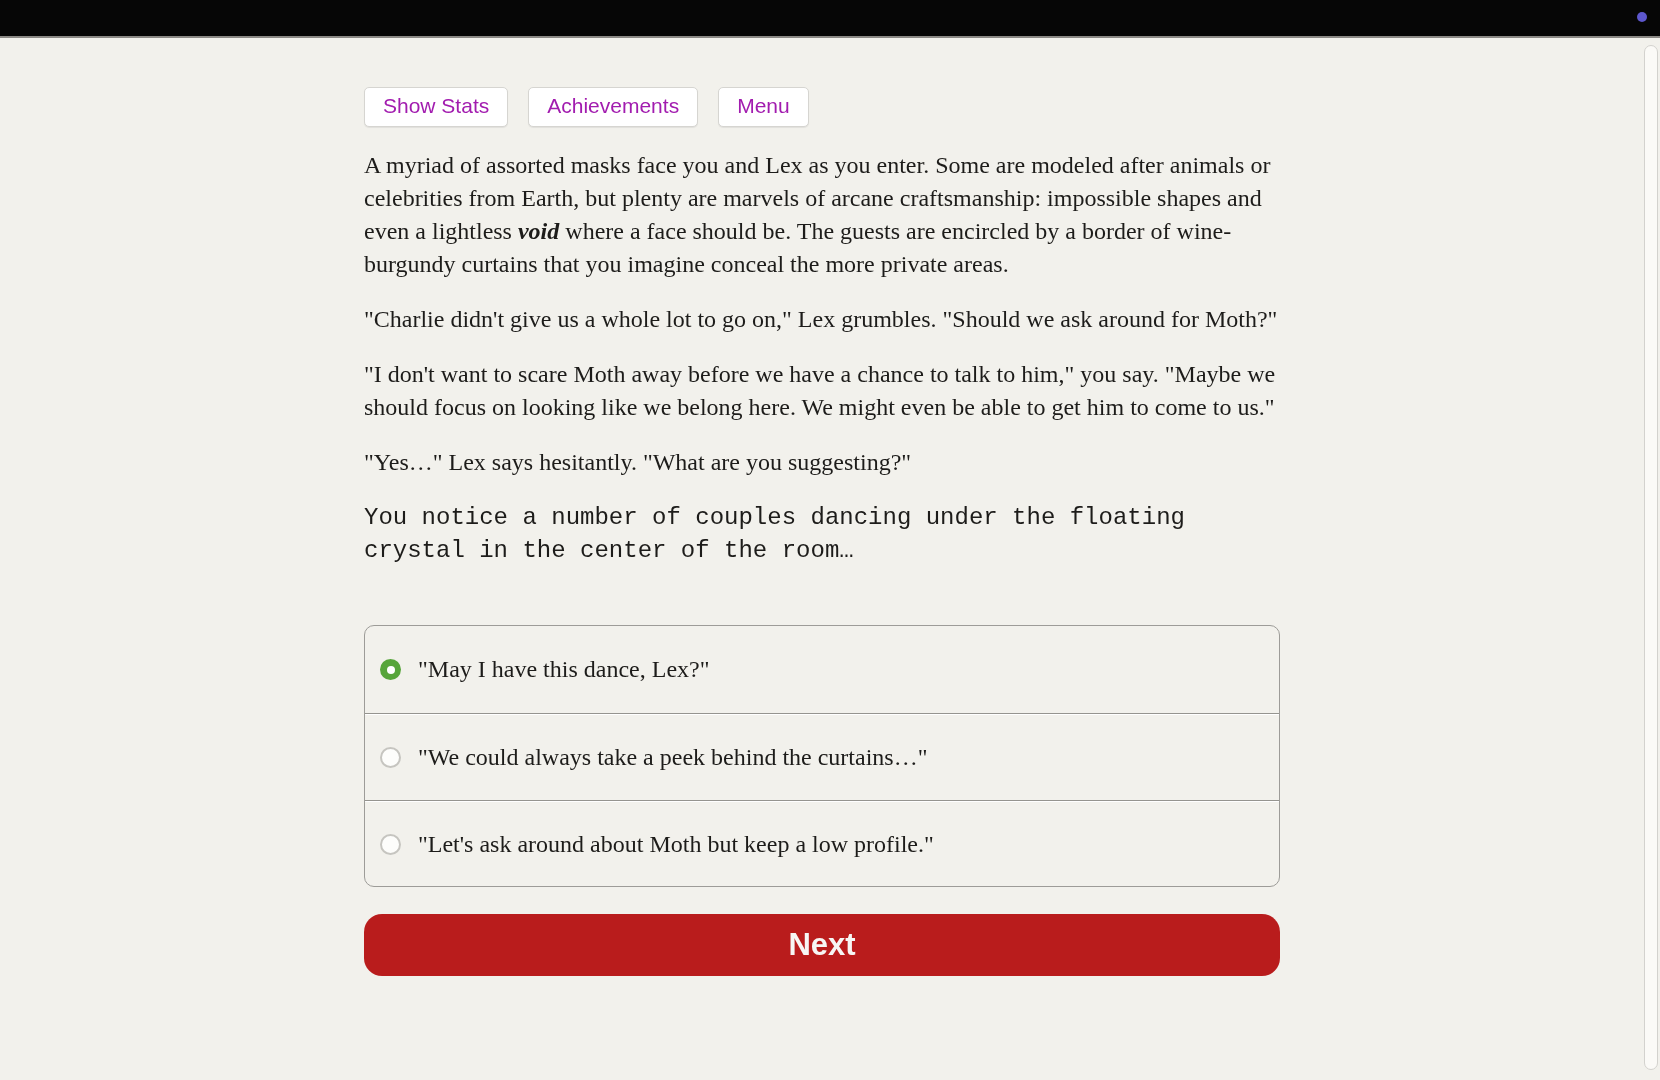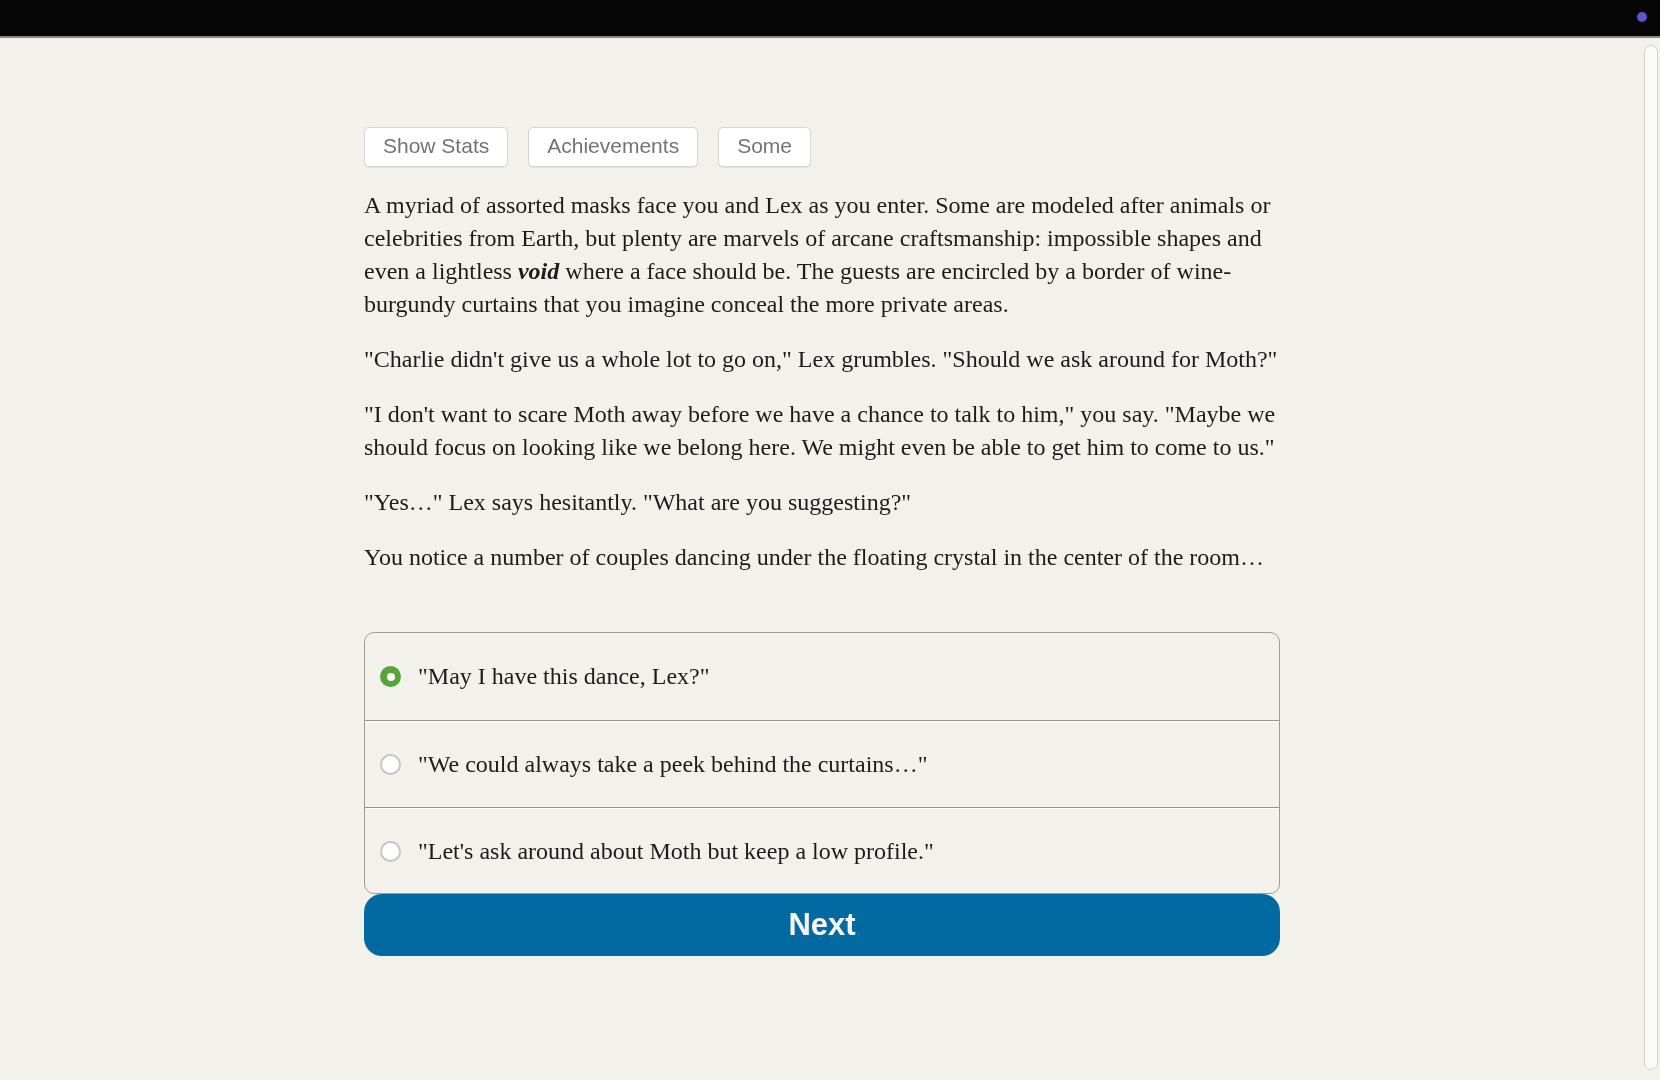--- a/index.html
+++ b/index.html
@@ -39,37 +39,36 @@
     width: 916px;
   }
 
   .toolbar {
     margin-top: 47px;
     display: flex; gap: 20px;
     font-family: "Liberation Sans", sans-serif;
   }
   .toolbar button {
     font-family: "Liberation Sans", sans-serif;
-    font-size: 21px; color: #737373;
+    font-size: 21px; color: #a21caf;
     background: #ffffff;
     border: 1px solid #d6d5d1;
     border-radius: 5px;
     padding: 6px 18px 8px 18px;
     box-shadow: 0 1px 1px rgba(0,0,0,0.07);
     cursor: pointer;
-    margin-top: 40px;
   }
 
   .story { margin-top: 22px; }
   .story p {
     font-size: 24px;
     line-height: 33px;
     margin-bottom: 22px;
   }
-  .story p:last-child { margin-bottom: 16px; }
+  .story p:last-child { margin-bottom: 16px; font-family: Liberation Mono, monospace; }
   .story .ital { font-style: italic; font-weight: bold; }
 
   
   .choice-box {
     margin-top: 58px;
     width: 916px;
     border: 1px solid #9d9c98;
     border-radius: 10px;
     overflow: hidden;
   }
@@ -106,22 +105,23 @@
     transform: translate(-50%, -50%);
   }
   .option-label {
     font-size: 24px;
     color: #1d1c1a;
   }
 
   
   .next-button {
     display: block;
+    margin-top: 27px;
     width: 916px; height: 62px;
-    background: #0369a1;
+    background: #b91c1c;
     border: none;
     border-radius: 18px;
     font-family: "Liberation Sans", sans-serif;
     font-weight: bold;
     font-size: 31px;
     color: #f7f6f4;
     cursor: pointer;
   }
 </style>
 </head>
@@ -131,21 +131,21 @@
   <span class="notification-dot"></span>
 </header>
 
 <div class="scrollbar-thumb"></div>
 
 <main class="content">
 
   <nav class="toolbar">
     <button>Show Stats</button>
     <button>Achievements</button>
-    <button>Some</button>
+    <button>Menu</button>
   </nav>
 
   <section class="story">
     <p><span>A myriad of assorted masks face you and Lex as you enter. Some are modeled after animals or celebrities from Earth, but plenty are marvels of arcane craftsmanship: impossible shapes and even a lightless </span><span class="ital">void</span><span> where a face should be. The guests are encircled by a border of wine-burgundy curtains that you imagine conceal the more private areas.</span></p>
     <p>"Charlie didn't give us a whole lot to go on," Lex grumbles. "Should we ask around for Moth?"</p>
     <p>"I don't want to scare Moth away before we have a chance to talk to him," you say. "Maybe we should focus on looking like we belong here. We might even be able to get him to come to us."</p>
     <p>"Yes…" Lex says hesitantly. "What are you suggesting?"</p>
     <p>You notice a number of couples dancing under the floating crystal in the center of the room…</p>
   </section>
 

